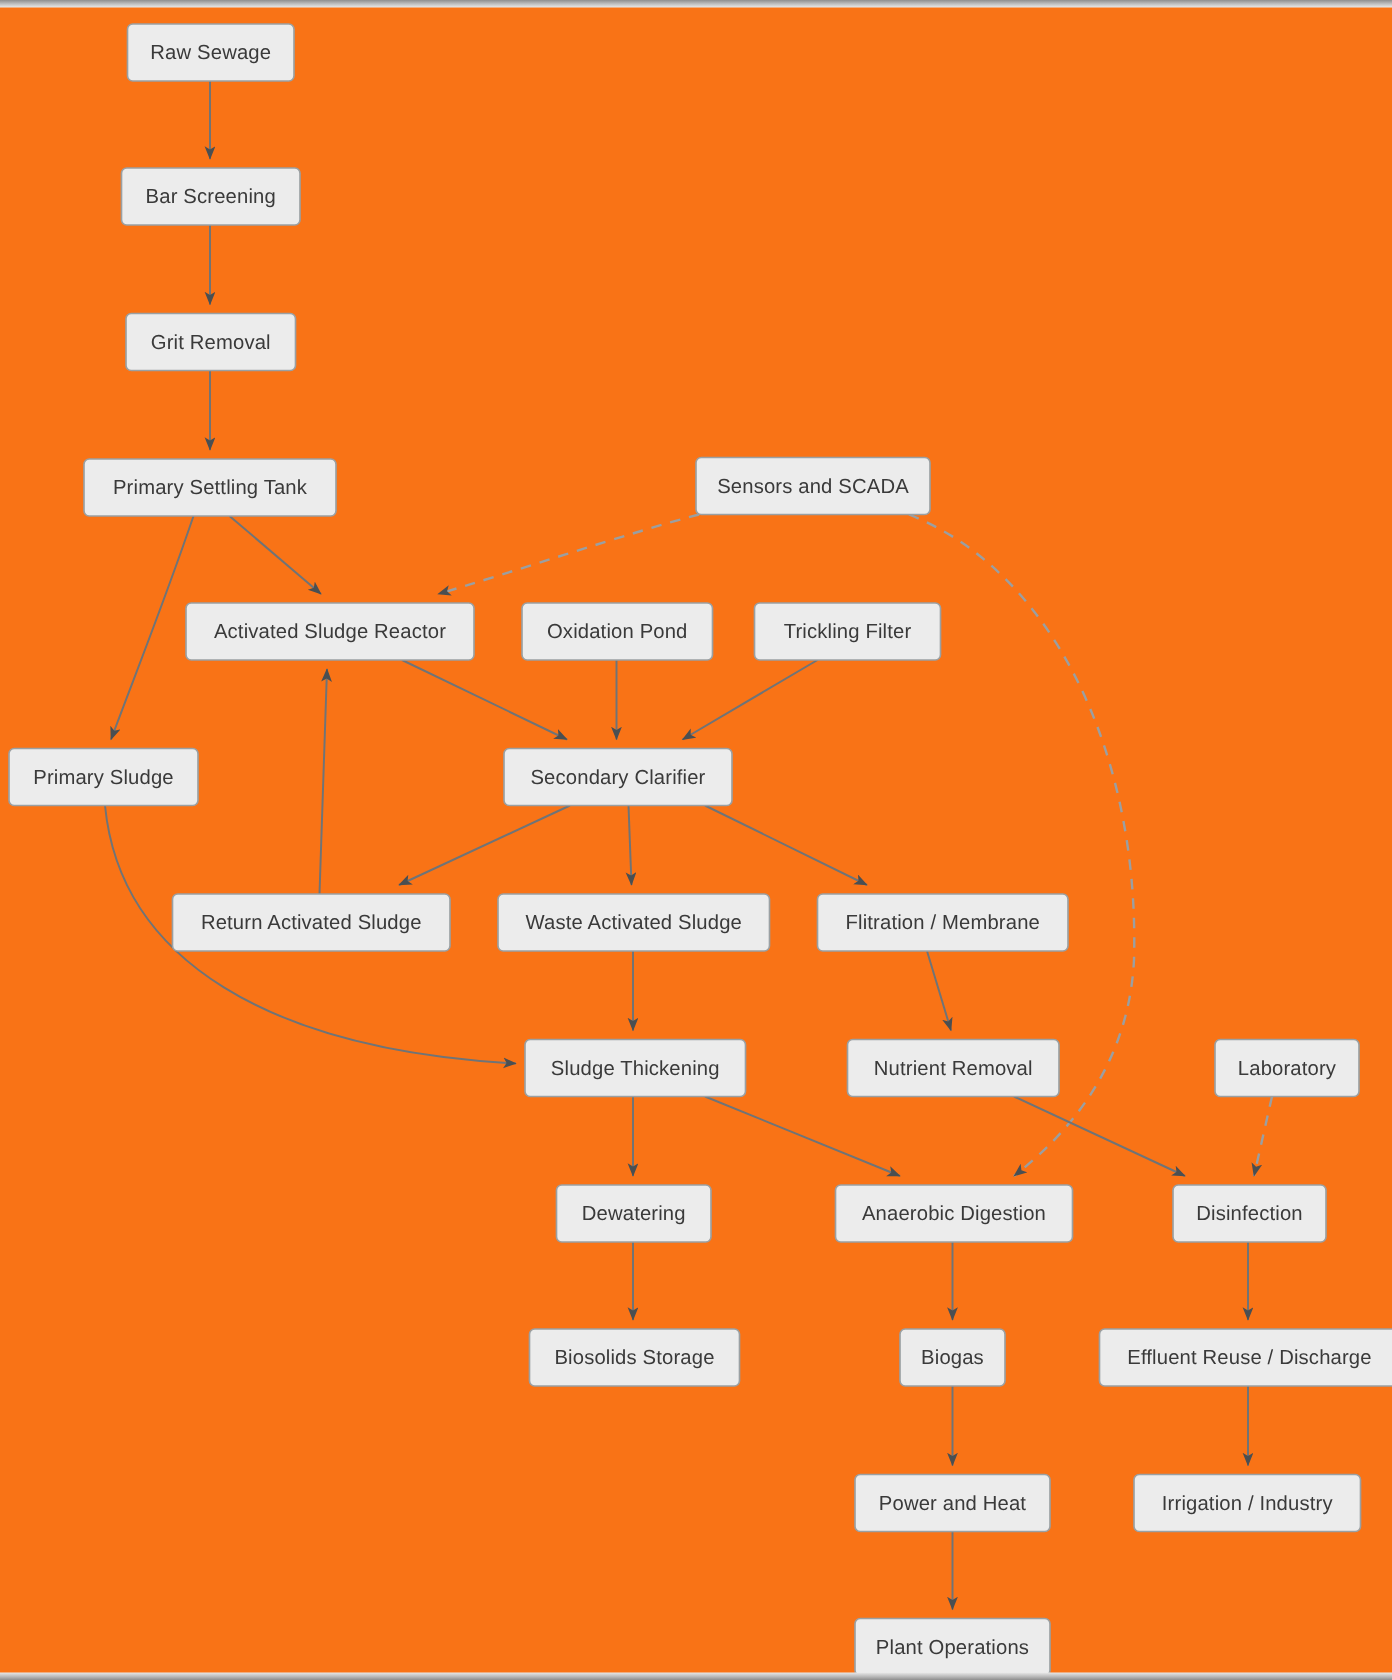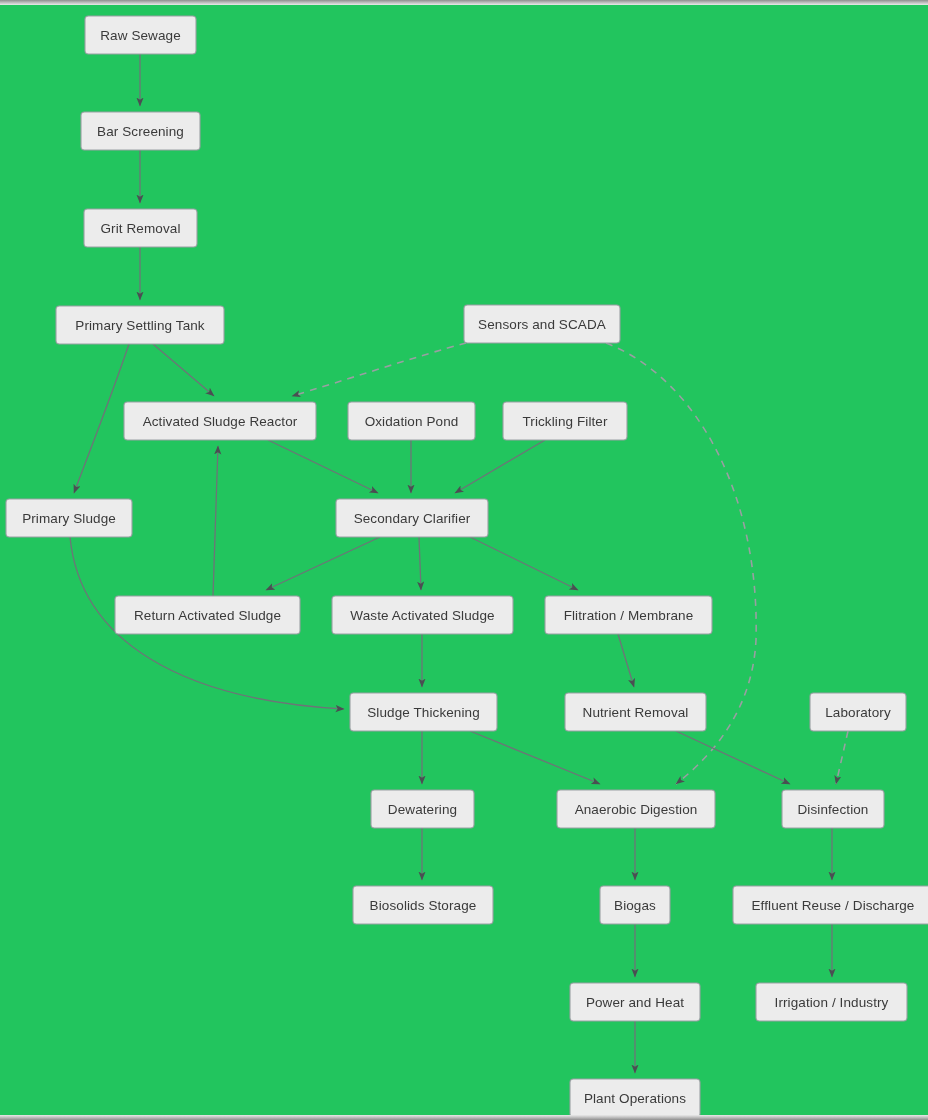--- a/index.html
+++ b/index.html
@@ -10,21 +10,21 @@
   body {
     width: 928px;
     height: 1120px;
     font-family: "Liberation Sans", sans-serif;
     overflow: hidden;
     position: relative;
   }
   #canvas-wrap {
     position: absolute;
     inset: 0;
-    background: #22c55e;
+    background: #f97316;
   }
   .chrome-bar {
     position: absolute;
     left: 0;
     width: 928px;
     height: 5px;
     background: linear-gradient(180deg, #8e8e8e 0%, #b9b9b9 45%, #e9e9e9 100%);
   }
   .chrome-top { top: 0; }
   .chrome-bottom {

